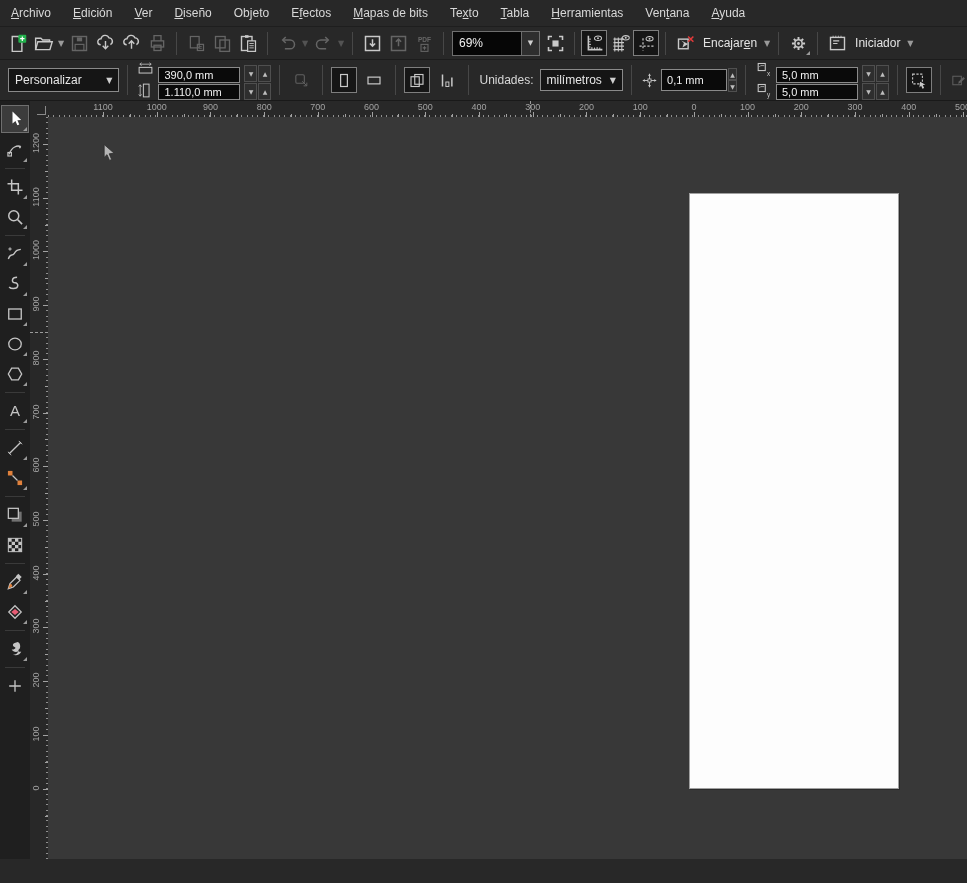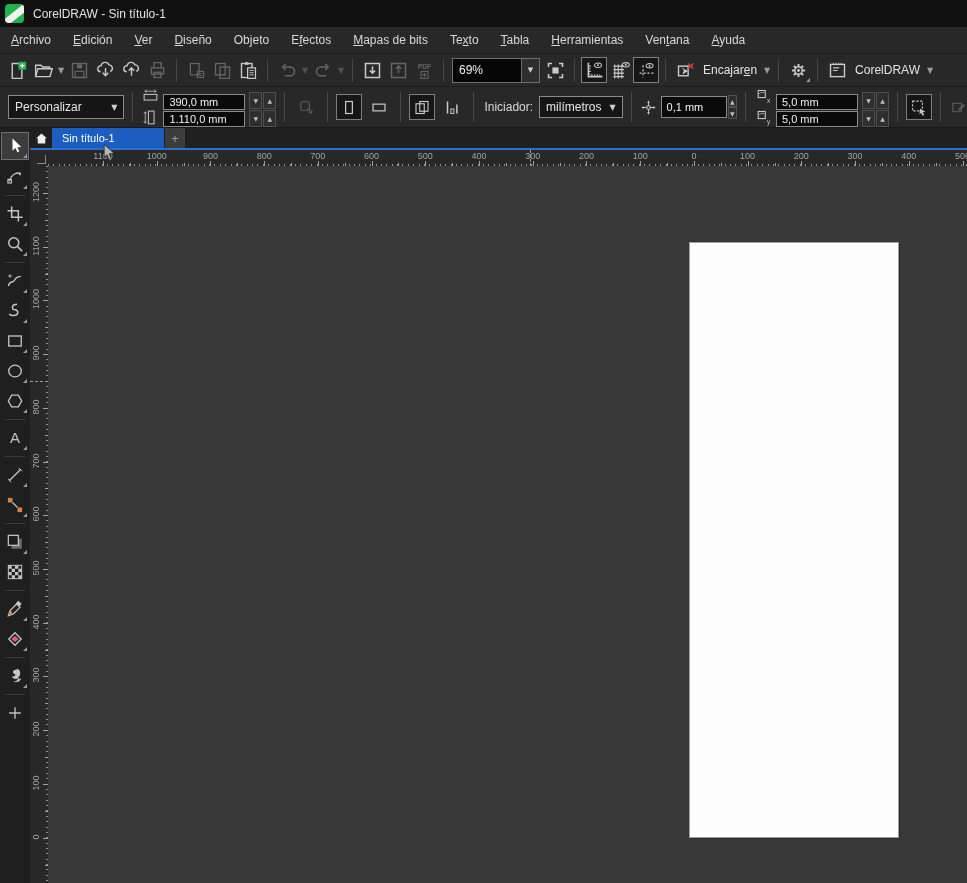--- a/index.html
+++ b/index.html
@@ -82,26 +82,20 @@
   .vmarker{position:absolute;left:0;right:0;height:1px;border-top:1px dashed #9a9a9a;}
   .canvas{flex:1;position:relative;overflow:hidden;}
   .page{position:absolute;border:1px solid #a0a0a0;box-shadow:1px 1px 0 rgba(0,0,0,0.25);}
   .mousecursor{position:absolute;left:100px;top:142px;width:20px;height:20px;z-index:5;}
 </style>
 </head>
 <body>
 
 <div class="app">
 
-  <div class="titlebar">
-    <div class="applogo" id="applogo" style="background: rgb(34, 177, 76);">
-        <div class="sw"></div>
-      </div>
-    <div class="titletext">CorelDRAW - Sin título-1</div>
-  </div>
 
   <div class="menubar" id="menubar">
       <span class="menu-item"><u>A</u>rchivo</span>
       <span class="menu-item"><u>E</u>dición</span>
       <span class="menu-item"><u>V</u>er</span>
       <span class="menu-item"><u>D</u>iseño</span>
       <span class="menu-item">Objeto</span>
       <span class="menu-item">E<u>f</u>ectos</span>
       <span class="menu-item"><u>M</u>apas de bits</span>
       <span class="menu-item">Te<u>x</u>to</span>
@@ -264,21 +258,21 @@
         <span class="corner-tri"></span>
       </div>
       <div class="tsep"></div>
       <div class="tbtn">
         <svg viewBox="0 0 24 24">
           <rect x="4" y="5" width="16" height="14" fill="none" stroke="currentColor" stroke-width="1.6"></rect>
           <path d="M7 9h7M7 12h5" stroke="currentColor" stroke-width="1.4"></path>
           <path d="M7 3.2v1M10 3.2v1M13 3.2v1M16 3.2v1" stroke="currentColor" stroke-width="1.2"></path>
         </svg>
       </div>
-      <div class="textbtn">CorelDRAW</div>
+      <div class="textbtn">Iniciador</div>
       <span class="flyarrow">▼</span>
     </div>
 
   <div class="propbar">
     <div class="combo" style="width:152px;">
       <span>Personalizar</span>
         <span class="arr">▼</span>
     </div>
     <div class="pbsep"></div>
     <div class="row" style="gap:4px;">
@@ -345,21 +339,21 @@
     <div class="pb-btn" style="margin-left:4px;">
         <span class="pb-icon">
           <svg viewBox="0 0 24 24">
             <path d="M6 4v16" stroke="currentColor" stroke-width="2"></path>
             <rect x="10.5" y="14" width="4" height="6" fill="none" stroke="currentColor" stroke-width="1.3"></rect>
             <path d="M18.5 8v12" stroke="currentColor" stroke-width="2"></path>
           </svg>
         </span>
       </div>
     <div class="pbsep"></div>
-    <span class="pb-label">Iniciador:</span>
+    <span class="pb-label">Unidades:</span>
     <div class="combo" style="width:92px;height:20px;">
       <span>milímetros</span>
         <span class="arr">▼</span>
     </div>
     <div class="pbsep"></div>
     <span class="pb-icon">
         <svg viewBox="0 0 24 24">
           <path d="M12 2.5v19M2.5 12h19" stroke="currentColor" stroke-width="1.3"></path>
           <path d="M12 2.5l-2.2 2.7h4.4zM12 21.5l-2.2-2.7h4.4zM2.5 12l2.7-2.2v4.4zM21.5 12l-2.7-2.2v4.4z" fill="currentColor"></path>
           <rect x="9.8" y="9.8" width="4.4" height="4.4" fill="#282828" stroke="currentColor" stroke-width="1.2"></rect>
@@ -545,29 +539,20 @@
           <span class="corner-tri"></span>
         </div>
         <div class="toolsep"></div>
         <div class="tool">
           <svg viewBox="0 0 24 24">
             <path d="M12 5v14M5 12h14" stroke="currentColor" stroke-width="1.6"></path>
           </svg>
         </div>
       </div>
     <div class="rightcol">
-      <div class="tabrow" style="border-bottom-color: rgb(46, 111, 208);">
-        <div class="hometab">
-            <svg viewBox="0 0 24 24">
-              <path d="M12 4l8.5 7.5H18V20H6v-8.5H3.5z" fill="currentColor"></path>
-            </svg>
-          </div>
-        <div class="doctab" style="background: rgb(27, 94, 191);">Sin título-1</div>
-        <div class="newtab">+</div>
-      </div>
       <div class="docarea">
         <div class="hrulerrow">
           <div class="rulercorner"></div>
           <div class="hruler" id="hruler">
               <span class="hlab" style="left: 55px;">1100</span>
               <span class="htick" style="left: 55px; height: 5px;"></span>
               <span class="htick" style="left: 81.86px; height: 3px;"></span>
               <span class="hlab" style="left: 108.72px;">1000</span>
               <span class="htick" style="left: 108.72px; height: 5px;"></span>
               <span class="htick" style="left: 135.58px; height: 3px;"></span>

